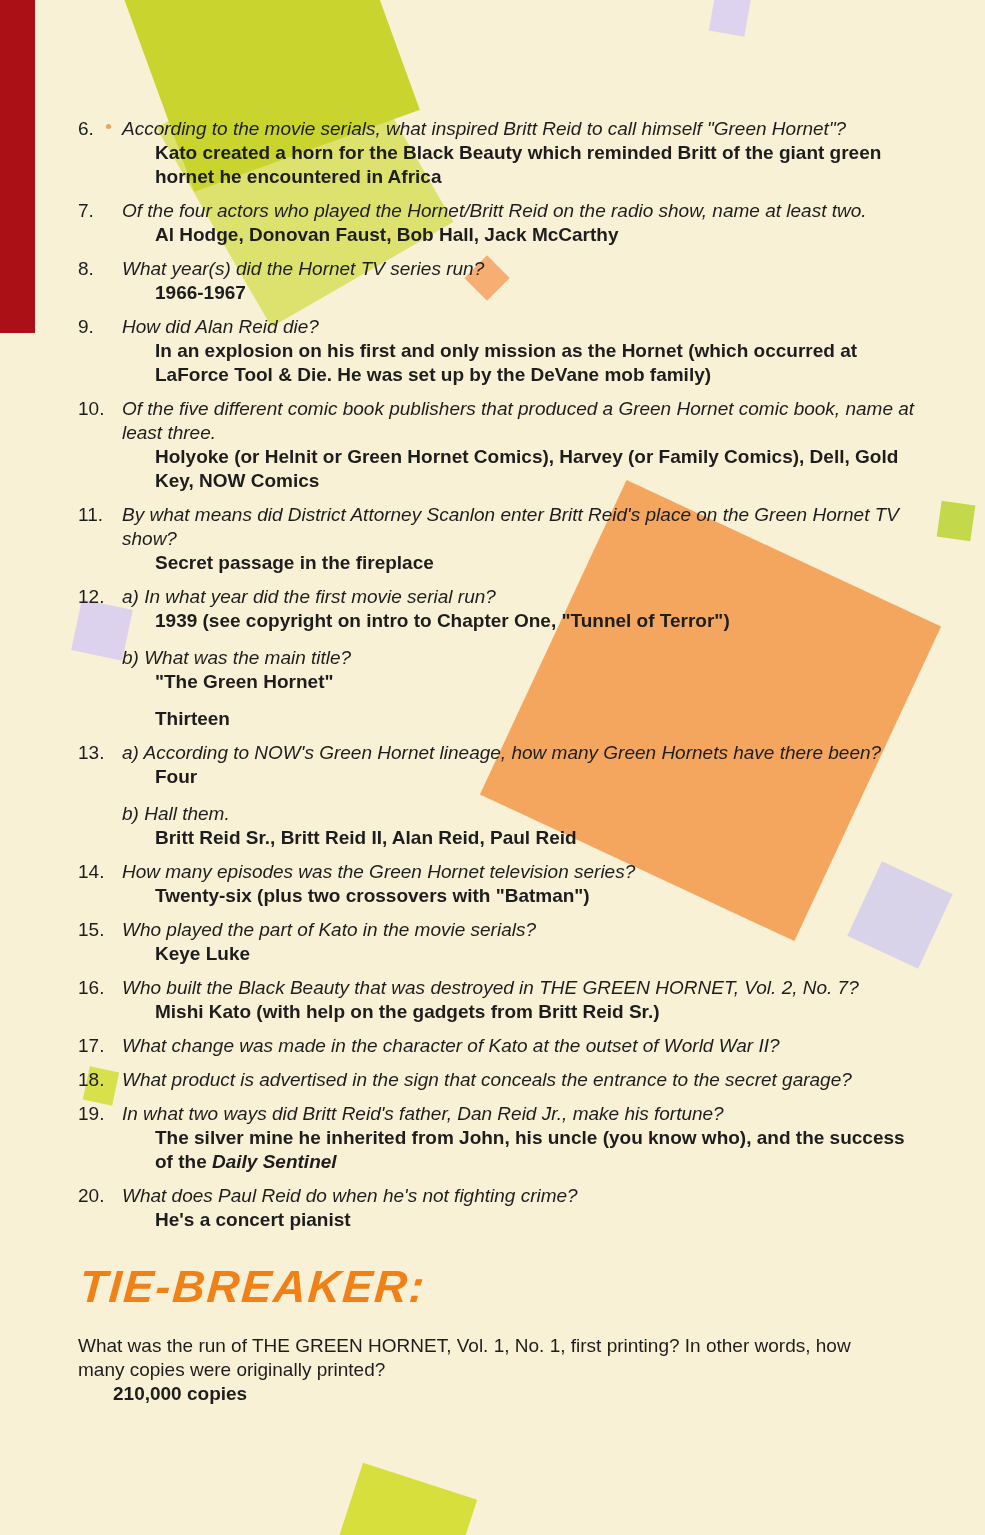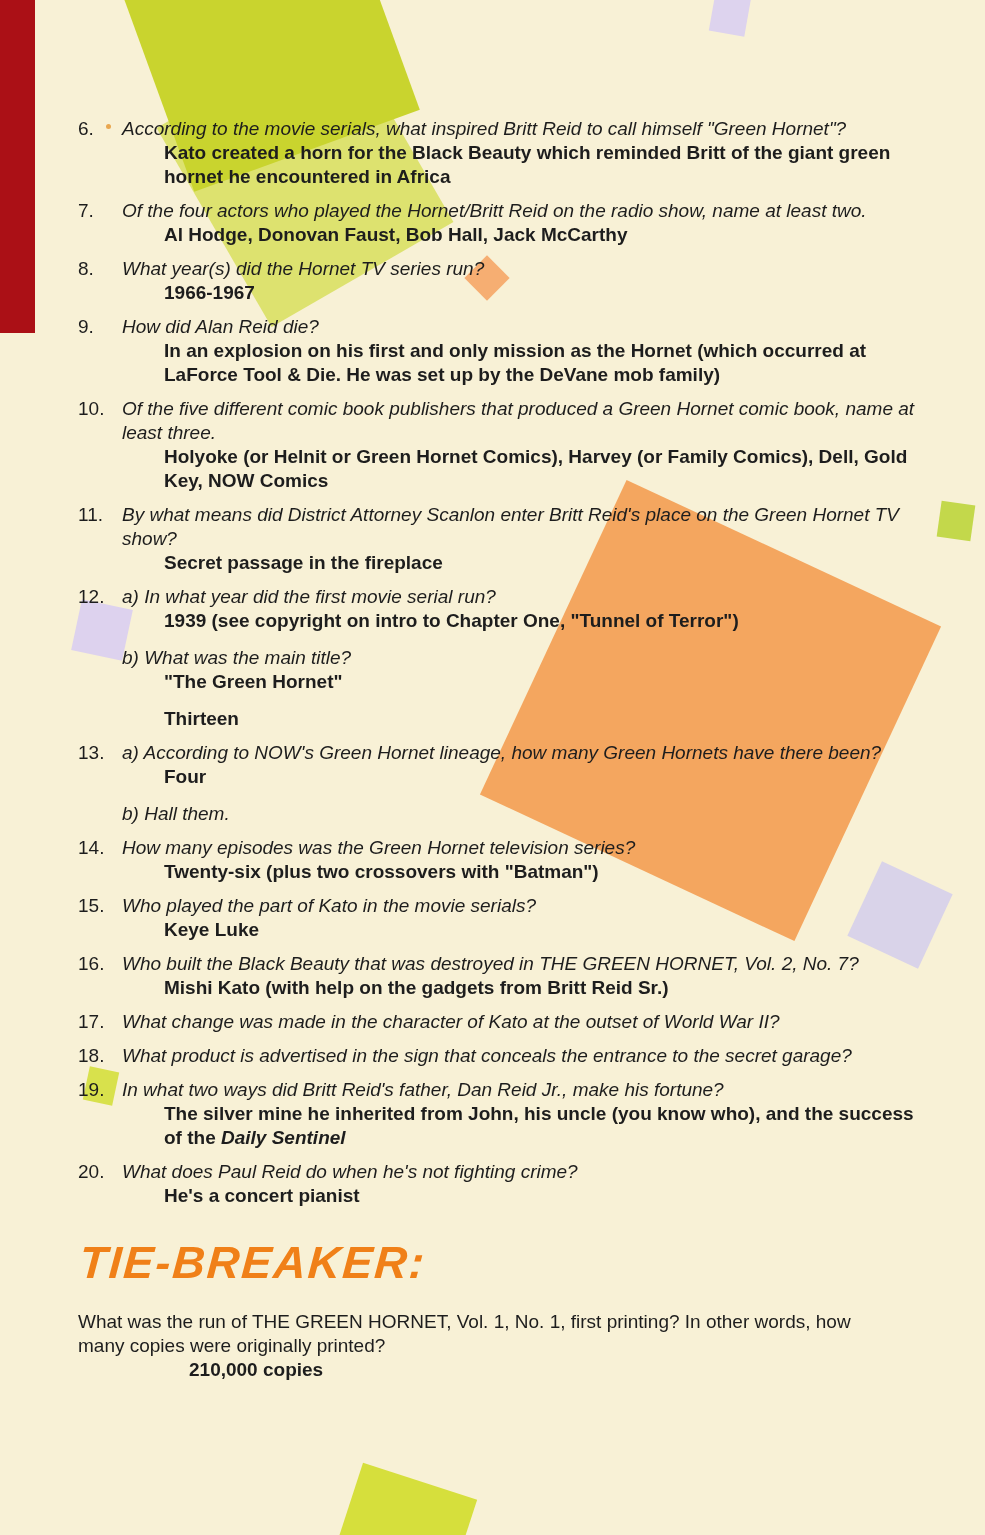--- a/index.html
+++ b/index.html
@@ -28,33 +28,33 @@
   
   #content{
     position:absolute;left:0;top:0;right:0;z-index:2;
     padding:117px 55px 0 78px;
     font-size:19px;line-height:24px;
   }
   .q-block{display:flex;margin-bottom:10px;}
   .q-num{width:44px;flex:none;}
   .q-body{flex:1;min-width:0;}
   .q-text{max-width:800px;font-style:italic;}
-  .answer{font-weight:bold;margin-left:42px;max-width:755px;}
+  .answer{font-weight:bold;margin-left:33px;max-width:755px;}
   .q-part + .q-part{margin-top:13px;}
   .it{font-style:italic;}
   
   .tb-heading{
     margin-top:32px;margin-bottom:24px;
     font-size:45px;line-height:46px;
     font-weight:bold;font-style:italic;
     letter-spacing:2px;color:#f08018;
     transform:skewX(-4deg);transform-origin:left bottom;
   }
   .tb-question{max-width:800px;}
-  .tb-answer{font-weight:bold;margin-left:111px;}
+  .tb-answer{font-weight:bold;margin-left:35px;}
 </style>
 </head>
 <body>
 
 <div id="page">
 
   <div class="shape red-strip"></div>
   <div class="shape chart-light"></div>
   <div class="shape chart-main"></div>
   <div class="shape orange-big"></div>
@@ -136,20 +136,21 @@
 
     <div class="q-block">
       <div class="q-num">13.</div>
       <div class="q-body">
         <div class="q-part">
           <div class="q-text">a) According to NOW's Green Hornet lineage, how many Green Hornets have there been?</div>
           <div class="answer">Four</div>
         </div>
         <div class="q-part">
           <div class="q-text">b) Hall them.</div>
+          <div class="answer">Britt Reid Sr., Britt Reid II, Alan Reid, Paul Reid</div>
         </div>
       </div>
     </div>
 
     <div class="q-block">
       <div class="q-num">14.</div>
       <div class="q-body">
         <div class="q-text">How many episodes was the Green Hornet television series?</div>
         <div class="answer">Twenty-six (plus two crossovers with "Batman")</div>
       </div>

